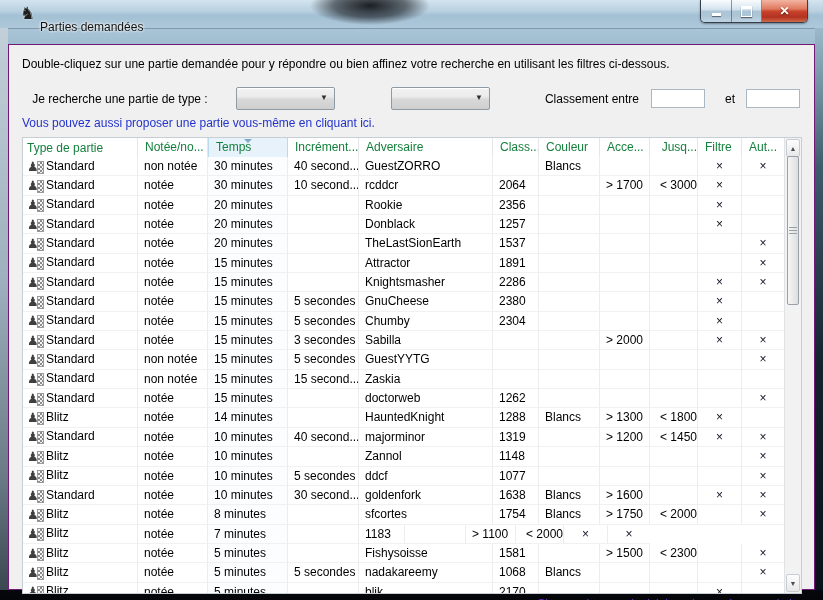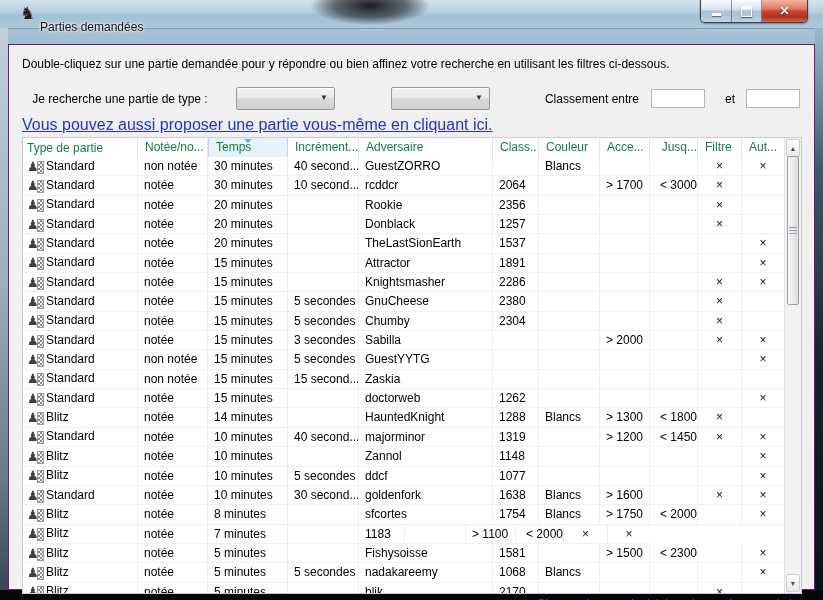--- a/index.html
+++ b/index.html
@@ -44,21 +44,21 @@
   .combo{position:absolute;top:42px;width:97px;height:21px;border:1px solid #8e9aa4;border-radius:2px;
     background:linear-gradient(180deg,#f2f2f2 0%,#ebebeb 40%,#d8d8d8 55%,#cfcfcf 100%);
     box-shadow:inset 0 1px 0 #fff;}
   .combo1{left:227px;} .combo2{left:382px;}
   .combo-arrow{position:absolute;right:6px;top:6px;font-size:8px;color:#303030;line-height:8px;}
   .lbl-classement{position:absolute;left:470px;top:47px;width:160px;text-align:right;font-size:12px;color:#000;}
   .txt{position:absolute;top:44px;width:46px;height:17px;border:1px solid #aab8c4;background:#fff;
     font-size:12px;padding:0 3px;font-family:"Liberation Sans",sans-serif;}
   .txt-min{left:642px;} .txt-max{left:737px;}
   .lbl-et{position:absolute;left:716px;top:47px;font-size:12px;color:#000;}
-  .propose-link{position:absolute;left:13px;top:71px;font-size:16px;color:#2333cb;text-decoration:underline;cursor:pointer;}
+  .propose-link{position:absolute;left:13px;top:71px;font-size:12px;color:#2333cb;cursor:pointer;}
   .footer-link{position:absolute;right:22px;top:552px;font-size:12px;color:#6d28d9;text-decoration:underline;cursor:pointer;}
   
   .gamestable{position:absolute;left:13px;top:92px;width:780px;height:457px;background:#fff;
     border:1px solid #c6cdd3;box-sizing:border-box;}
   .thead{position:absolute;left:0;top:0;right:17px;height:19px;display:flex;background:#fff;
     border-bottom:1px solid #dcdfe1;}
   .hcell{position:relative;box-sizing:border-box;height:19px;line-height:18px;font-size:12px;color:#15803d;
     padding-left:7px;border-right:1px solid #e4e7e9;white-space:nowrap;overflow:hidden;cursor:default;}
   .hcell.sorted{background:#e7f2fb;border-left:1px solid #b9d9ef;border-right:1px solid #b9d9ef;}
   .sort-arrow{position:absolute;left:50%;top:1px;margin-left:-4px;width:0;height:0;

